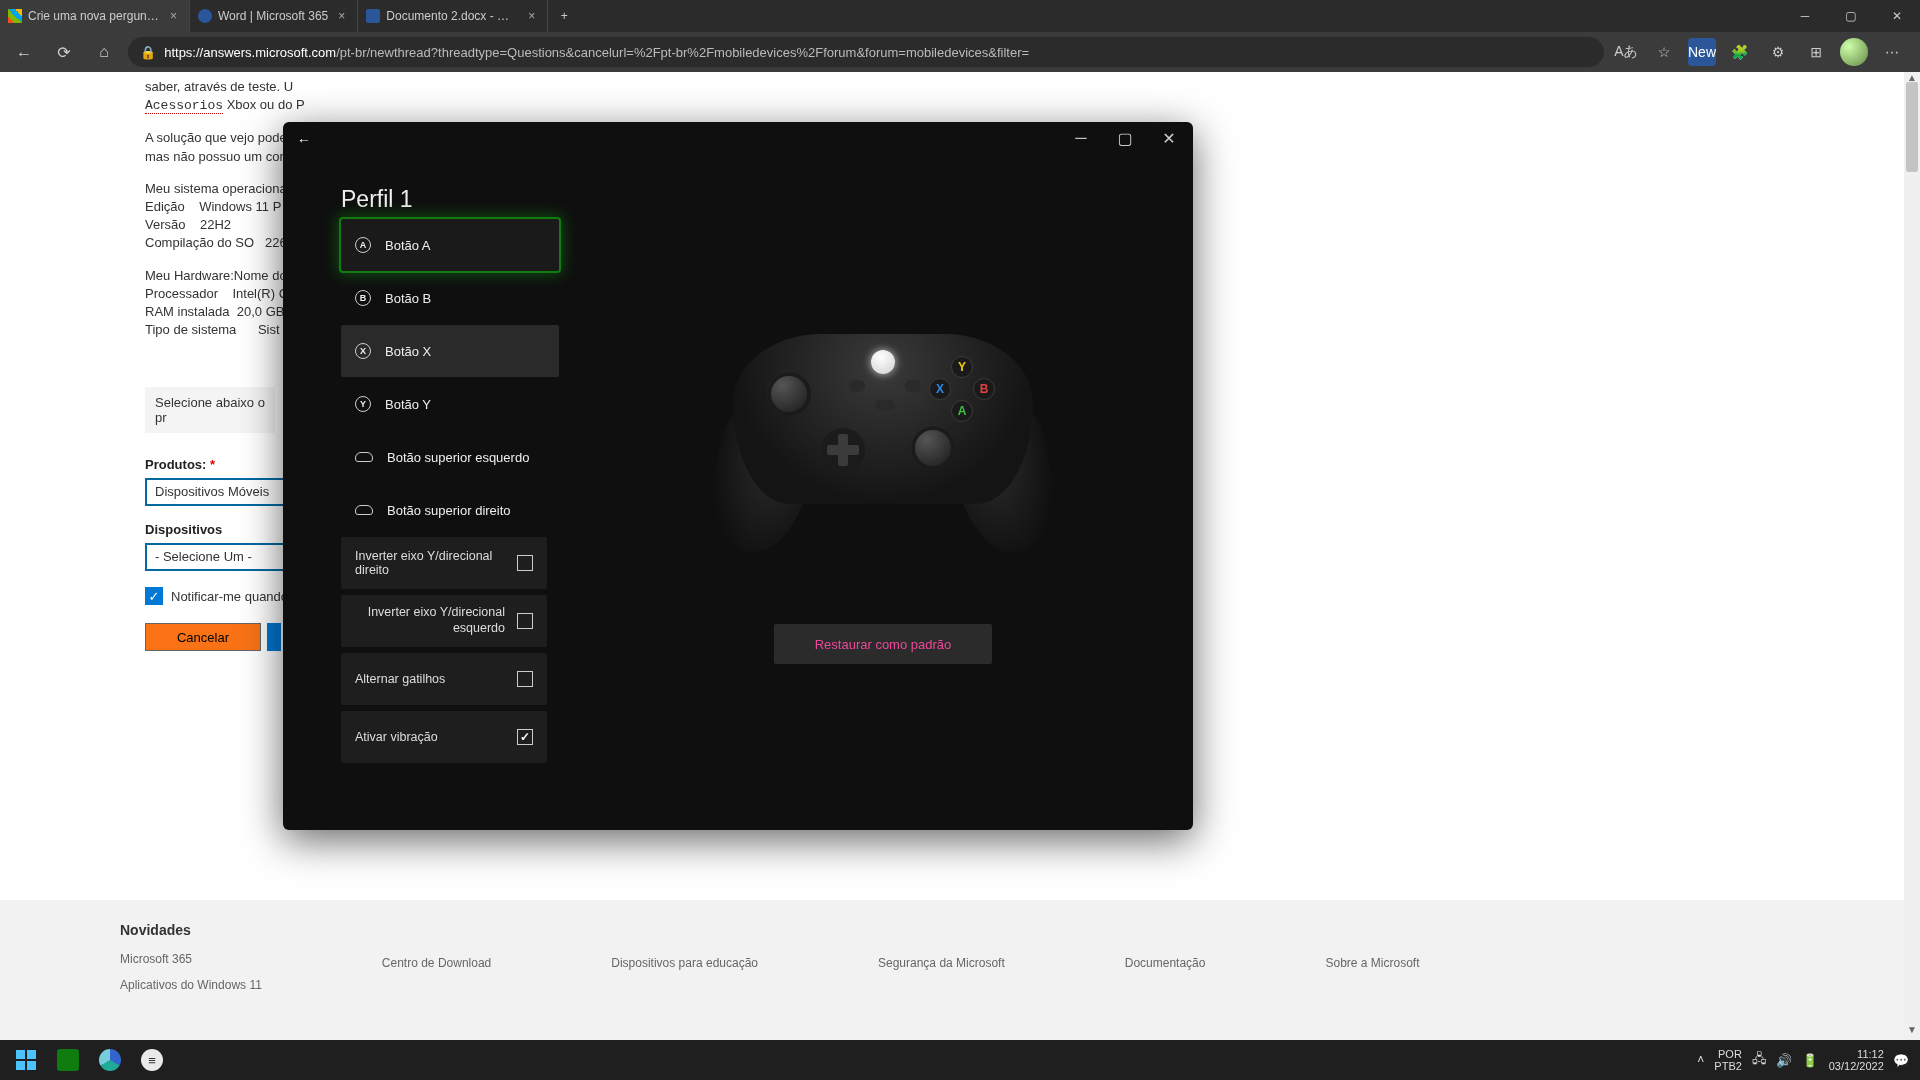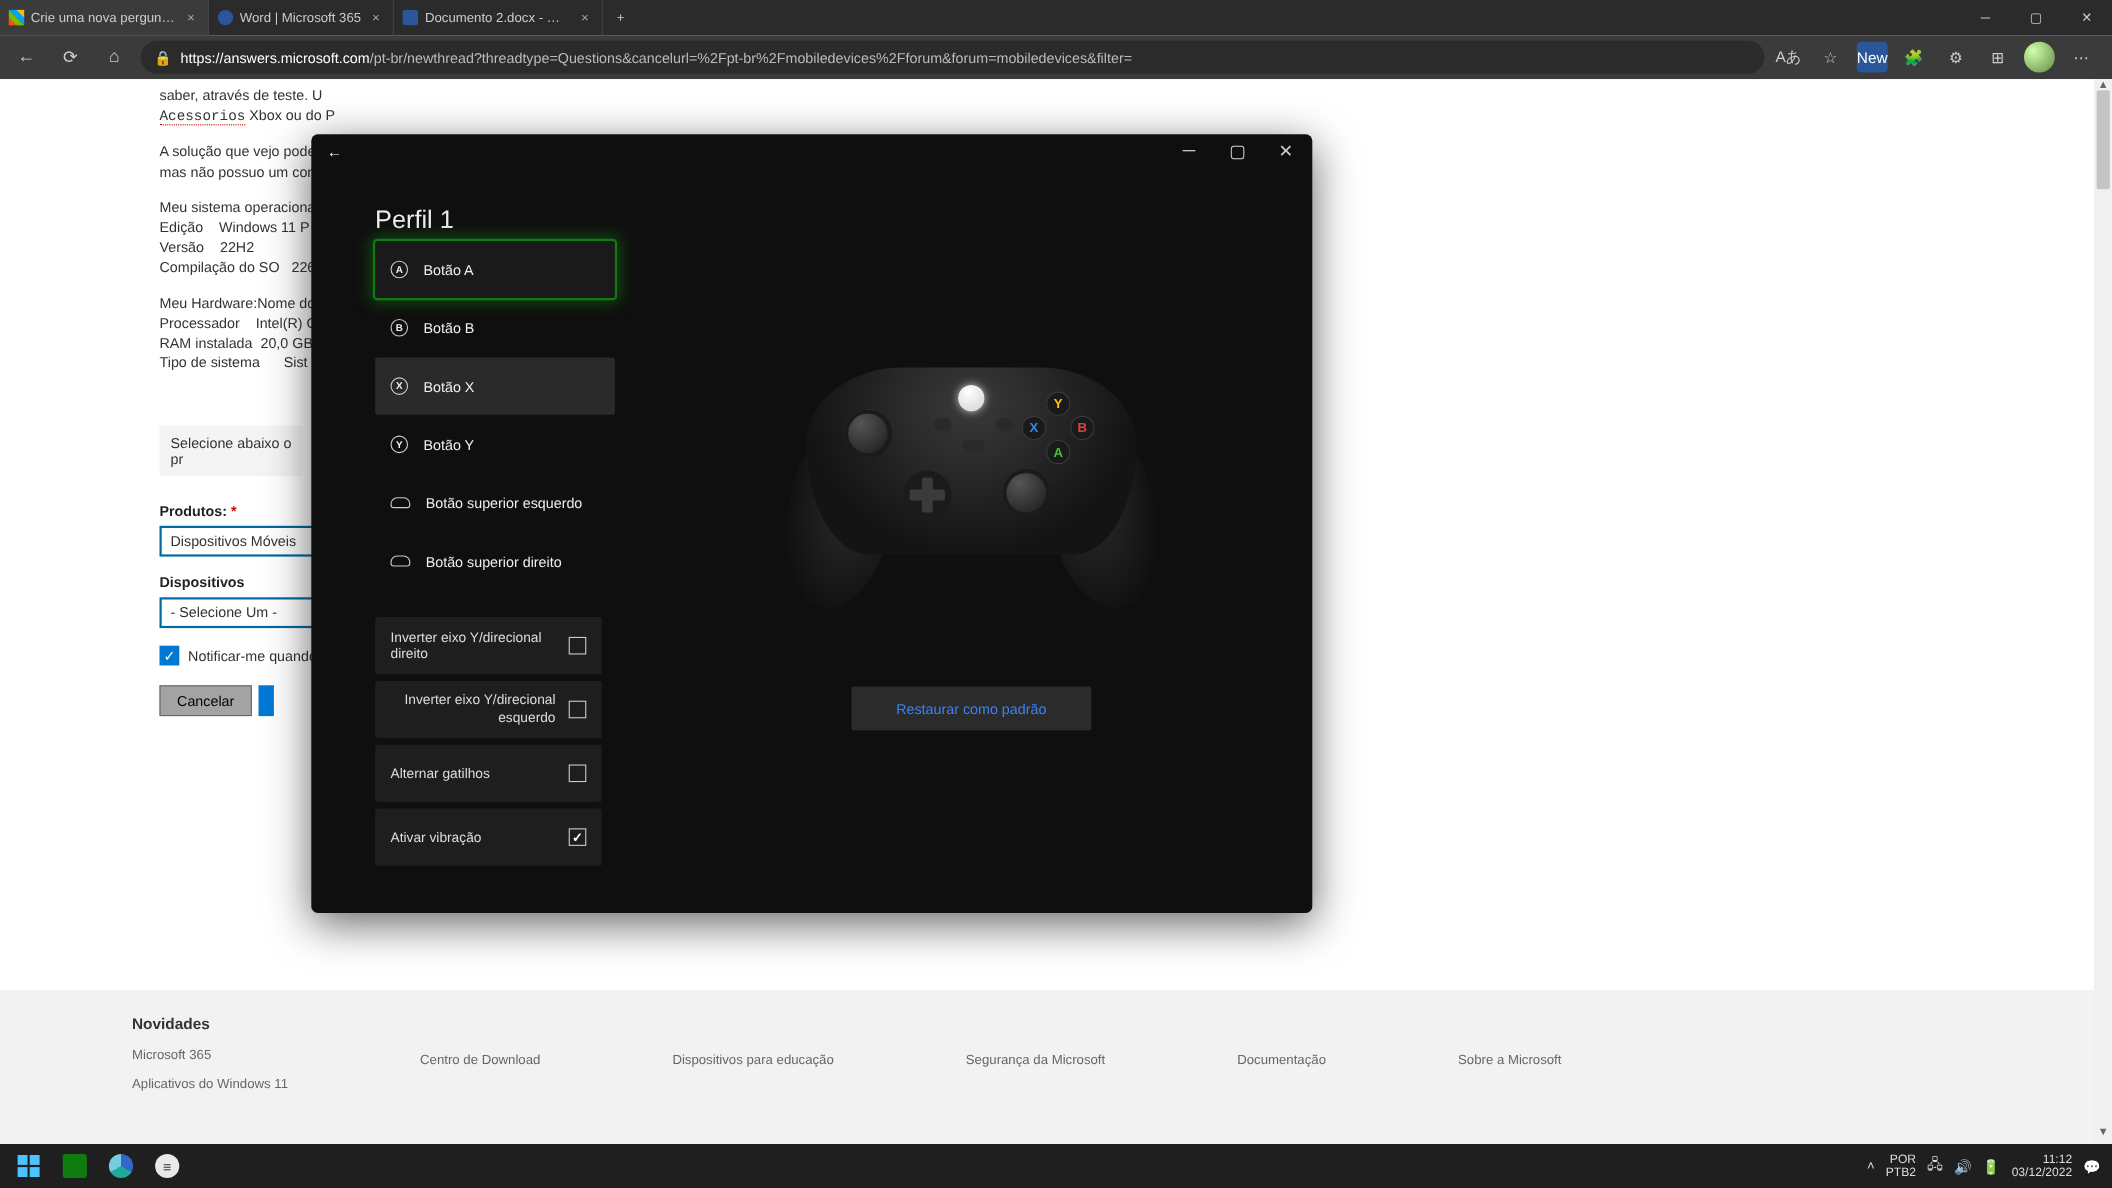--- a/index.html
+++ b/index.html
@@ -28,41 +28,41 @@
 
 .page { position:relative; width:100%; height: calc(1080px - 32px - 40px - 40px); background:#fff; }
 .page-content { position:absolute; left:145px; top:0; width: 950px; padding-top: 6px; font-size:13px; color:#333; }
 .page-content p { margin-bottom: 14px; line-height: 1.4; }
 .page-content .underline-word { border-bottom: 1px dotted #c00; font-family: Liberation Mono, monospace; }
 .form-label { font-size:13px; margin-top:4px; margin-bottom:6px; font-weight:600; color:#222; }
 .form-label .req { color:#d00; }
 .form-select { width: 270px; height:28px; border:2px solid #0369a1; padding:4px 8px; font-size:13px; background:#fff; margin-bottom:16px; }
 .inline-row { display:flex; align-items:center; gap:8px; margin: 10px 0 18px; }
 .checkbox { width:18px;height:18px;background:#0078d4; display:inline-flex;align-items:center;justify-content:center;color:#fff;font-size:13px; }
-.btn-secondary { width:84px; height:28px; border:1px solid #666; background:#a3a3a3; font-size:13px; }
+.btn-secondary { width:116px; height:28px; border:1px solid #666; background:#f97316; font-size:13px; }
 .btn-primary-sliver { width:14px; height:28px; background:#0078d4; margin-left:6px; }
 .footer-strip { position:absolute; bottom:0; left:0; right:0; height: 140px; background:#f2f2f2; padding: 22px 120px 0; display:flex; gap: 120px; font-size:12px; color:#666; }
 .footer-col h4 { font-size:14px; color:#333; margin-bottom:14px; font-weight:600; }
 .footer-col a { display:block; color:#666; text-decoration:none; margin-bottom: 12px; }
 
 
 .modal { position:absolute; left: 283px; top: 50px; width: 910px; height: 708px; background:#0f0f0f; border-radius:6px; color:#fff; box-shadow: 0 10px 40px rgba(0,0,0,.6); }
 .modal-titlebar { height:32px; display:flex; justify-content:flex-end; align-items:center; padding-right:2px; }
 .modal-wc { width:44px; height:30px; display:flex; align-items:center; justify-content:center; color:#ccc; }
 .modal-back { position:absolute; left:14px; top:8px; color:#fff; font-size:14px; }
 .modal-body { display:flex; height:calc(100% - 32px); }
 .left-pane { width: 290px; padding-left: 58px; padding-top: 0; display:flex; flex-direction:column; }
 .profile-title { font-size:23px; font-weight:400; color:#eee; margin-bottom: 6px; margin-left:0;margin-top:32px; }
 .button-list { width: 218px; }
 .btn-item { height:52px; display:flex; align-items:center; gap:14px; padding-left:14px; font-size:13px; color:#eee; border-radius:2px; margin-bottom:1px; position:relative; }
 .btn-item.selected { background:#1a1a1a; box-shadow: 0 0 0 2px #107c10, 0 0 14px 4px rgba(16,124,16,.55); }
 .btn-item.hover { background:#2a2a2a; }
 .btn-item .glyph { width:16px; height:16px; border:1.5px solid #ccc; border-radius:50%; display:flex; align-items:center; justify-content:center; font-size:9px; font-weight:700; }
 .btn-item .bumper-glyph { width:18px; height:10px; border:1.5px solid #ccc; border-radius: 6px 6px 3px 3px; }
-.toggle-list { width:206px; margin-top:24px; }
+.toggle-list { width:206px; margin-top:0; }
 .toggle-item { height:52px; background:#1e1e1e; border-radius:2px; margin-bottom:6px; display:flex; align-items:center; justify-content:space-between; padding: 0 14px; font-size:12.5px; color:#ddd; }
 .toggle-item.two-line { line-height:1.25; }
 .toggle-item .cb { width:16px; height:16px; border:1.5px solid #ccc; display:flex; align-items:center; justify-content:center; font-size:12px; color:#fff; }
 .toggle-item .cb.checked::after { content:"✓"; font-weight:700; }
 
 .right-pane { flex:1; display:flex; flex-direction:column; align-items:center; justify-content:flex-start; padding-top: 160px; }
 .controller { width:340px; height:250px; position:relative; }
 .controller .body {
   position:absolute; top:20px; left:20px; width:300px; height:170px;
   background: radial-gradient(ellipse at 50% 20%, #3a3a3a, #141414 70%);
@@ -80,21 +80,21 @@
 .xbox-btn { position:absolute; left:158px; top:36px; width:24px; height:24px; border-radius:50%; background: radial-gradient(circle at 40% 30%, #fff, #cfcfcf); box-shadow: 0 0 8px rgba(255,255,255,.7); }
 .small-btn { position:absolute; width:16px; height:12px; border-radius:6px; background:#2a2a2a; }
 .small-btn.view { left:136px; top:66px; }
 .small-btn.share{ left:162px; top:86px; width:20px; height:10px; }
 .small-btn.menu { left:192px; top:66px; }
 .face { position:absolute; width:22px; height:22px; border-radius:50%; display:flex;align-items:center;justify-content:center; font-size:12px; font-weight:800; color:#fff; }
 .face.y { left:238px; top:42px; background:#1a1a1a; color:#f2c80f; border:1px solid #3a3a3a;}
 .face.x { left:216px; top:64px; background:#1a1a1a; color:#2e8ae6; border:1px solid #3a3a3a;}
 .face.b { left:260px; top:64px; background:#1a1a1a; color:#e04040; border:1px solid #3a3a3a;}
 .face.a { left:238px; top:86px; background:#1a1a1a; color:#3fbf3f; border:1px solid #3a3a3a;}
-.restore-btn { margin-top: 60px; width:218px; height:40px; background:#2b2b2b; color:#3b82f6; display:flex; align-items:center; justify-content:center; font-size:13px; border-radius:2px; }
+.restore-btn { margin-top: 60px; width:218px; height:40px; background:#2b2b2b; color:#ec4899; display:flex; align-items:center; justify-content:center; font-size:13px; border-radius:2px; }
 
 
 .taskbar { position:fixed; bottom:0; left:0; right:0; height:40px; background:#1f1f1f; display:flex; align-items:center; color:#ddd; font-size:11px; }
 .taskbar-left { display:flex; align-items:center; gap:2px; padding-left:6px; }
 .tb-btn { width:40px; height:40px; display:flex; align-items:center; justify-content:center; }
 .win-logo { width:20px; height:20px; display:grid; grid-template-columns:9px 9px; grid-template-rows:9px 9px; gap:2px; }
 .win-logo span:nth-child(1){background:#4cc2ff;} .win-logo span:nth-child(2){background:#4cc2ff;} .win-logo span:nth-child(3){background:#4cc2ff;} .win-logo span:nth-child(4){background:#4cc2ff;}
 .xbox-sq { width:22px;height:22px;background:#107c10;border-radius:3px; }
 .edge-ico { width:22px;height:22px;border-radius:50%; background: conic-gradient(#36c 0 120deg, #2a9 120deg 240deg, #7cd 240deg 360deg); }
 .stack-ico { width:22px;height:22px; background:#e9e9e9; border-radius:50%; display:flex;align-items:center;justify-content:center;font-size:13px;color:#333;}

